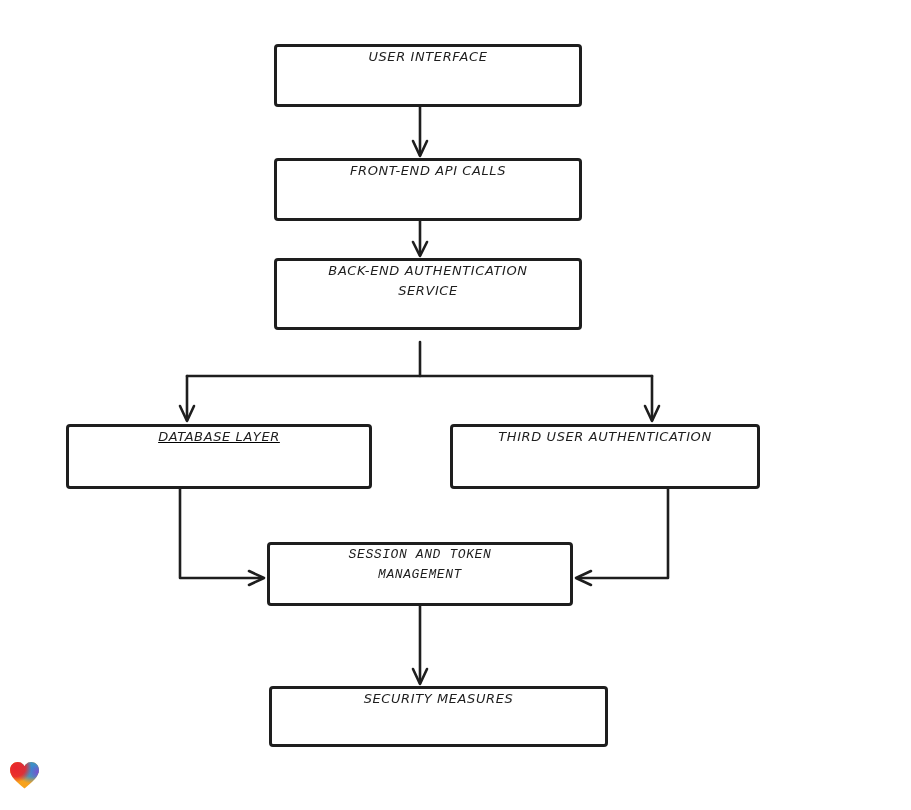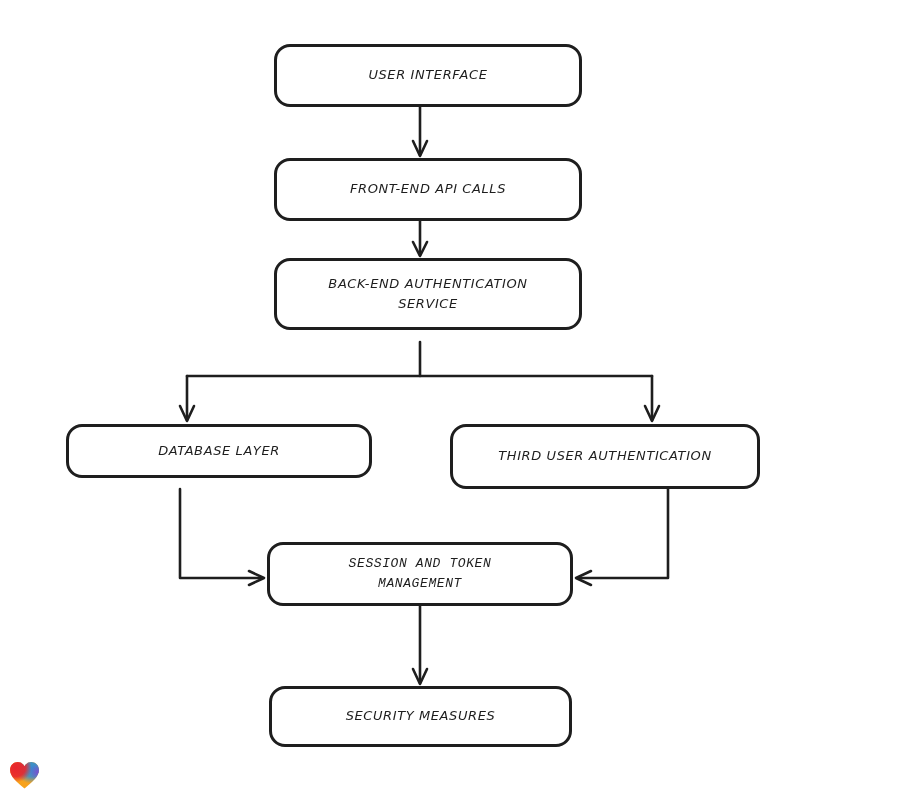--- a/index.html
+++ b/index.html
@@ -15,41 +15,41 @@
   .edges {
     position: absolute;
     left: 0; top: 0;
     width: 911px; height: 810px;
     pointer-events: none;
   }
   .node {
     position: absolute;
     background: #ffffff;
     border: 3px solid #1e1e1e;
-    border-radius: 16px;
+    border-radius: 4px;
     display: flex;
-    align-items: center;
+    align-items: flex-start;
     justify-content: center;
     text-align: center;
   }
   .node .label {
     font-style: italic;
     font-size: 13px;
     letter-spacing: 0.6px;
     line-height: 1.55;
     color: #1e1e1e;
     white-space: normal;
   }
   .n1 { left: 274px; top: 44px;  width: 308px; height: 63px; }
   .n2 { left: 274px; top: 158px; width: 308px; height: 63px; }
   .n3 { left: 274px; top: 258px; width: 308px; height: 72px; }
-  .n4 { left: 66px;  top: 424px; width: 306px; height: 54px; }
+  .n4 { left: 66px;  top: 424px; width: 306px; height: 65px; text-decoration: underline; }
   .n5 { left: 450px; top: 424px; width: 310px; height: 65px; }
   .n6 { left: 267px; top: 542px; width: 306px; height: 64px; }
-  .n7 { left: 269px; top: 686px; width: 303px; height: 61px; }
+  .n7 { left: 269px; top: 686px; width: 339px; height: 61px; }
   .n3 .label { max-width: 245px; }
   .n6 .label { max-width: 205px; font-family: Liberation Mono, monospace; }
   .heart {
     position: absolute;
     left: 8px; top: 760px;
     width: 33px; height: 31px;
   }
 </style>
 </head>
 <body>

